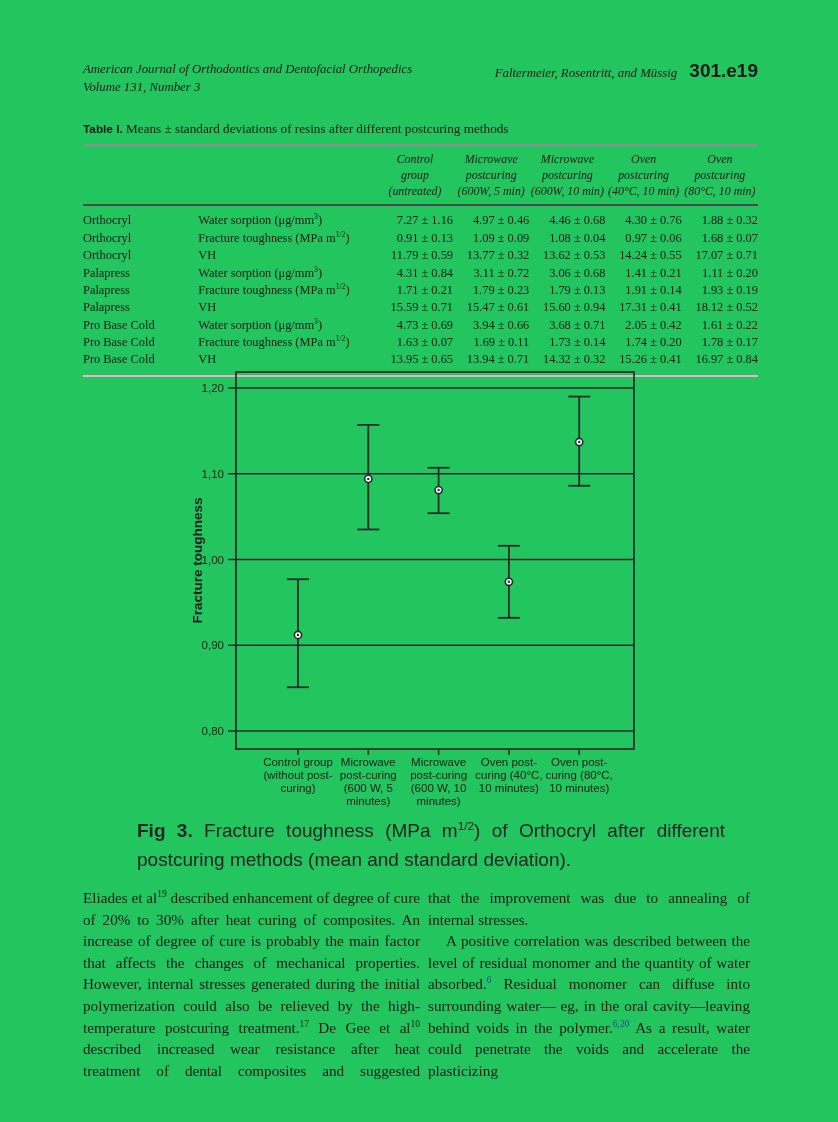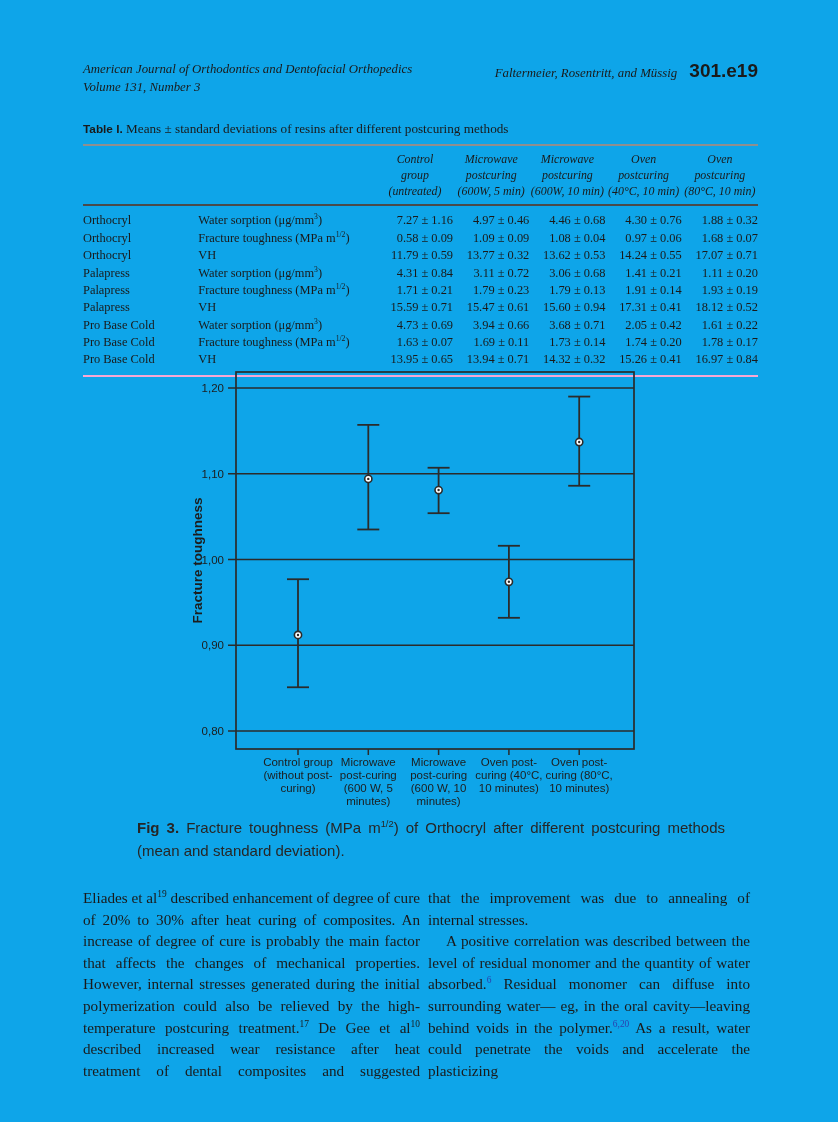--- a/index.html
+++ b/index.html
@@ -1,16 +1,16 @@
 <!DOCTYPE html>
 <html><head>
 <meta charset="utf-8">
 <style>
   html,body{margin:0;padding:0;background:#eaeaea;}
-  .page{width:838px;height:1122px;background:#0ea5e9;position:relative;margin:0 auto;
+  .page{width:838px;height:1122px;background:#22c55e;position:relative;margin:0 auto;
         font-family:"Liberation Serif",serif;color:#1a1a1a;overflow:hidden;}
 
   
   .hdr{position:absolute;top:60px;left:83px;width:675px;display:flex;
        justify-content:space-between;align-items:flex-start;}
   .hdr-left{font-style:italic;font-size:12.8px;line-height:1.42;}
   .hdr-right{font-size:12.8px;white-space:nowrap;}
   .hdr-authors{font-style:italic;}
   .hdr-pagenum{font-family:"Liberation Sans",sans-serif;font-weight:bold;
                font-size:19px;margin-left:9px;}
@@ -27,21 +27,21 @@
   table.data td{padding:0.5px 0;line-height:1.32;vertical-align:top;}
   td.mat{width:115px;}
   td.prop{width:178px;}
   td.val{text-align:right;width:76px;padding-right:3px;}
   table.data tbody tr:first-child td{padding-top:6px;}
   table.data tbody tr:last-child td{padding-bottom:7px;}
 
   
   .fig{position:absolute;top:365px;left:178px;}
   .fig-caption{position:absolute;top:817px;left:137px;width:588px;
-               font-family:"Liberation Sans",sans-serif;font-size:15px;
+               font-family:"Liberation Sans",sans-serif;font-size:19px;
                line-height:1.5;color:#262626;text-align:justify;}
   .fig-caption .flabel{font-weight:bold;}
 
   
   .cols{position:absolute;top:887px;left:83px;width:675px;display:flex;gap:8px;}
   .colL{width:337px;}
   .colR{width:322px;}
   p.body-para{margin:0;font-size:15.2px;line-height:21.6px;text-align:justify;}
   p.body-para.indent{text-indent:18px;}
   p.body-para.cont{text-align-last:justify;}
@@ -97,21 +97,21 @@
             <td class="prop">Water sorption (μg/mm<sup>3</sup>)</td>
             <td class="val">7.27 ± 1.16</td>
             <td class="val">4.97 ± 0.46</td>
             <td class="val">4.46 ± 0.68</td>
             <td class="val">4.30 ± 0.76</td>
             <td class="val">1.88 ± 0.32</td>
           </tr>
           <tr>
             <td class="mat">Orthocryl</td>
             <td class="prop">Fracture toughness (MPa m<sup>1/2</sup>)</td>
-            <td class="val">0.58 ± 0.09</td>
+            <td class="val">0.91 ± 0.13</td>
             <td class="val">1.09 ± 0.09</td>
             <td class="val">1.08 ± 0.04</td>
             <td class="val">0.97 ± 0.06</td>
             <td class="val">1.68 ± 0.07</td>
           </tr>
           <tr>
             <td class="mat">Orthocryl</td>
             <td class="prop">VH</td>
             <td class="val">11.79 ± 0.59</td>
             <td class="val">13.77 ± 0.32</td>

